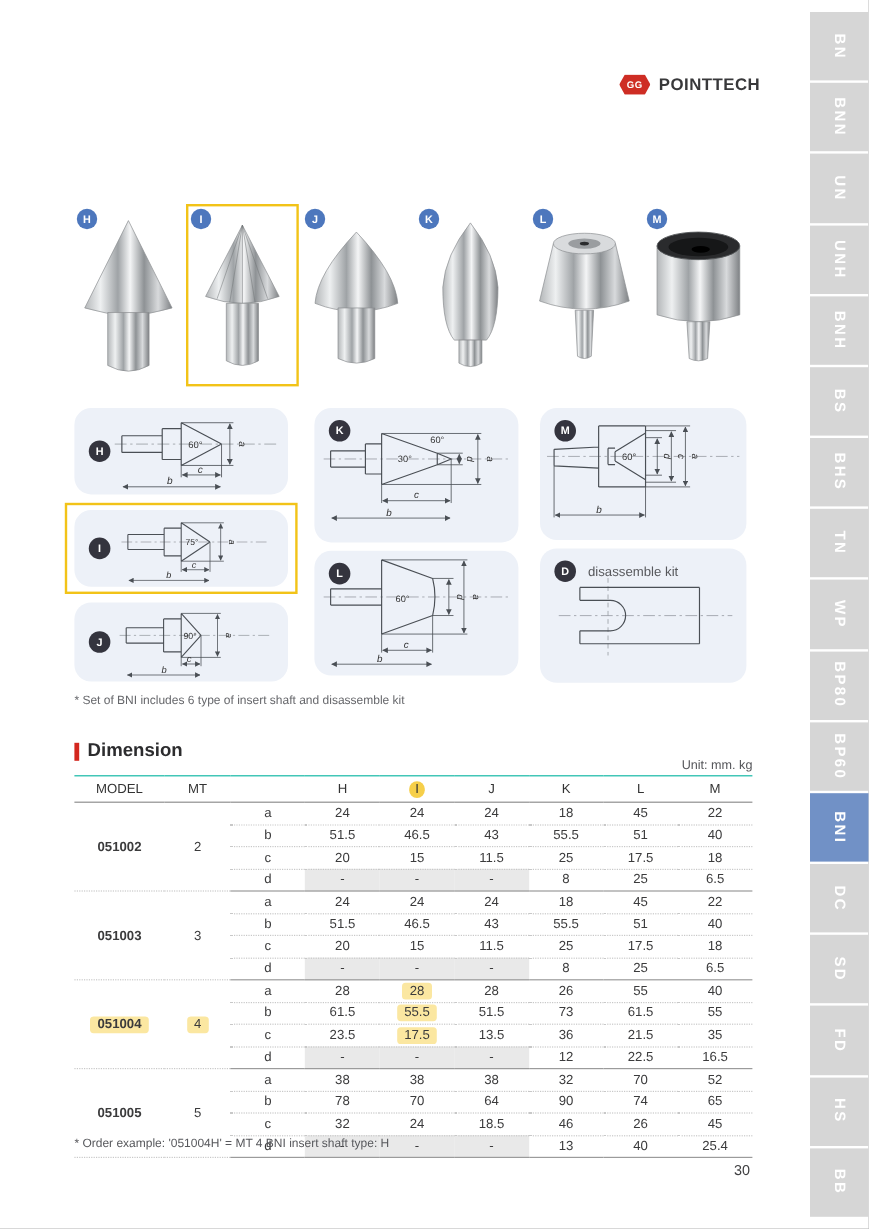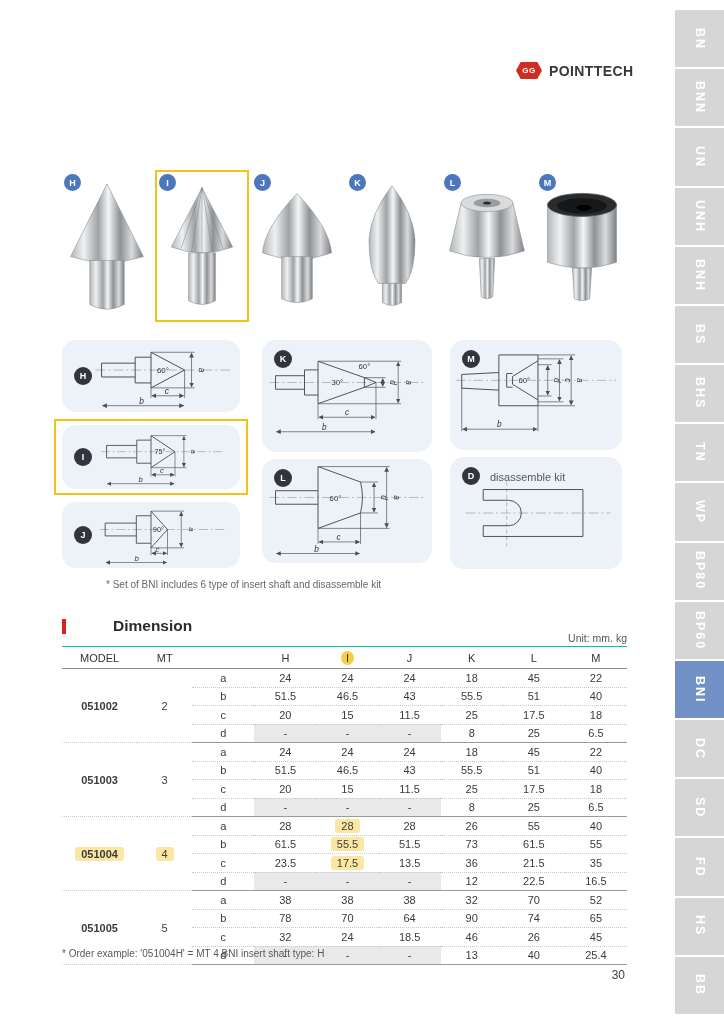--- a/index.html
+++ b/index.html
@@ -6,21 +6,21 @@
   .page{position:relative;width:724px;height:1024px;background:#ffffff;font-family:"Liberation Sans",sans-serif;overflow:hidden;margin:0 auto;}
 
   
   .sidebar{position:absolute;right:0;top:0;bottom:0;width:49px;display:flex;flex-direction:column;gap:2px;padding:10px 0;box-sizing:border-box;}
   .side-tab{flex:1;background:#d6d6d6;display:flex;align-items:center;justify-content:center;}
   .side-tab span{writing-mode:vertical-rl;text-orientation:mixed;color:#ffffff;font-weight:bold;font-size:12.5px;letter-spacing:2px;}
   .side-tab.active{background:#7191c6;}
 
   
   .subtitle{position:absolute;left:62px;top:62px;font-style:italic;font-weight:bold;font-size:13.5px;color:#55565a;letter-spacing:.3px;}
-  .logo{position:absolute;top:62px;left:516px;display:flex;align-items:center;gap:7px;}
+  .logo{position:absolute;top:62px;left:516px;display:flex;align-items:flex-start;gap:7px;}
   .diamond{position:relative;width:26px;height:17px;background:#ce2d24;clip-path:polygon(0 50%,18% 0,82% 0,100% 50%,82% 100%,18% 100%);display:flex;align-items:center;justify-content:center;}
   .diamond b{color:#fff;font-size:8px;letter-spacing:.5px;}
   .brand{font-size:14px;font-weight:800;color:#38383a;letter-spacing:.4px;}
   .title{position:absolute;left:60px;top:80px;font-family:"DejaVu Sans",sans-serif;font-size:42px;font-weight:800;color:#2d2d2f;letter-spacing:.5px;}
 
   
   .products{position:absolute;left:62px;top:172px;width:565px;display:flex;justify-content:space-between;}
   .product{position:relative;width:90px;height:148px;}
   .product.hl{outline:2px solid #f2c318;}
   .pbadge{position:absolute;top:2px;left:2px;width:17px;height:17px;border-radius:50%;background:#4d77bd;color:#fff;font-size:9px;font-weight:bold;display:flex;align-items:center;justify-content:center;z-index:2;}
@@ -33,24 +33,24 @@
   .c2{left:200px;width:170px;}
   .c3{left:388px;width:172px;}
   .dcard{position:relative;background:#edf1f8;border-radius:14px;margin-bottom:7px;}
   .dbadge{position:absolute;left:12px;top:10px;width:18px;height:18px;border-radius:50%;background:#34343e;color:#fff;font-size:9px;font-weight:bold;display:flex;align-items:center;justify-content:center;z-index:2;}
   .dcard.mid .dbadge{top:50%;transform:translateY(-50%);}
   .dcard svg{position:absolute;inset:0;width:100%;height:100%;}
   .ywrap{border:2px solid #f2c318;padding:4px 6px;margin:0 -8px 7px -8px;}
   .ywrap .dcard{margin-bottom:0;}
   .dtitle{position:absolute;left:40px;top:14px;font-size:11px;color:#57585c;z-index:2;}
 
-  .note{position:absolute;left:62px;top:579px;font-size:10px;color:#66676b;margin-left:44px;}
+  .note{position:absolute;left:62px;top:579px;font-size:10px;color:#66676b;}
 
   
-  .dim-head{position:absolute;left:62px;top:617px;display:flex;align-items:center;gap:40px;}
+  .dim-head{position:absolute;left:62px;top:617px;display:flex;align-items:center;}
   .redbar{width:4px;height:15px;background:#d3271e;margin-right:7px;}
   .dim-title{font-size:15.5px;font-weight:bold;color:#2c2c2e;}
   .unit{position:absolute;left:62px;top:632px;width:565px;text-align:right;font-size:10.5px;color:#55565a;}
 
   table.dim{position:absolute;left:62px;top:646px;width:565px;border-collapse:collapse;table-layout:fixed;}
   table.dim th{font-weight:normal;font-size:11px;color:#333;height:19px;text-align:center;border-top:1px solid #14b8a6;border-bottom:1px solid #8f8f8f;}
   table.dim td{font-size:11px;color:#3b3b3c;text-align:center;height:17.5px;padding:0;}
   tr.sub td{border-bottom:1px dotted #c8c8c8;}
   tr.gend td{border-bottom:1px solid #9b9b9b;}
   td.mcell{font-weight:bold;color:#28282a;border-bottom:1px solid #9b9b9b;}

